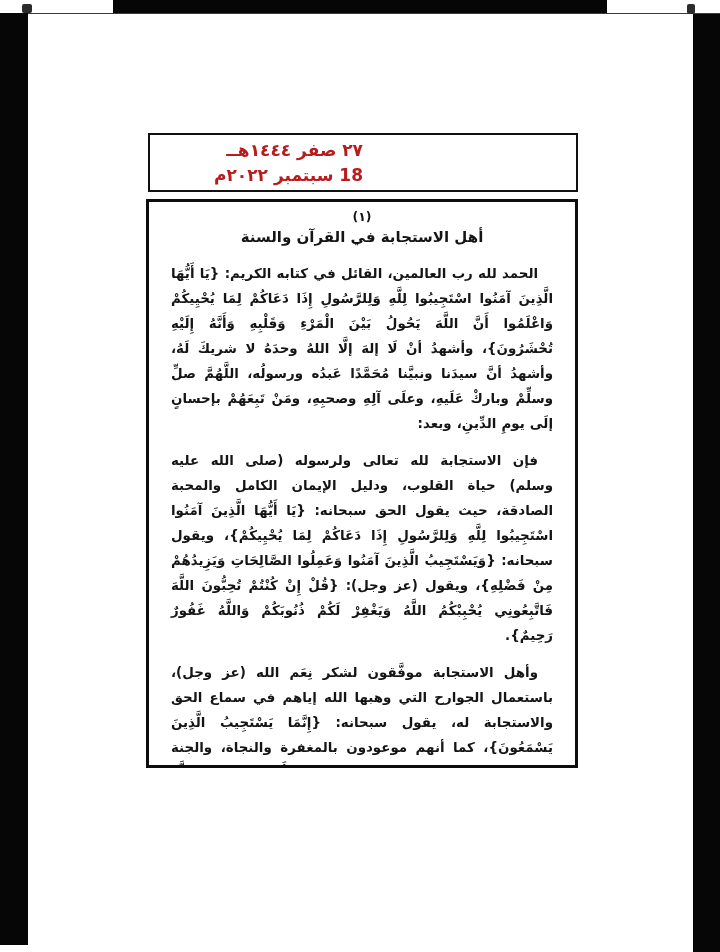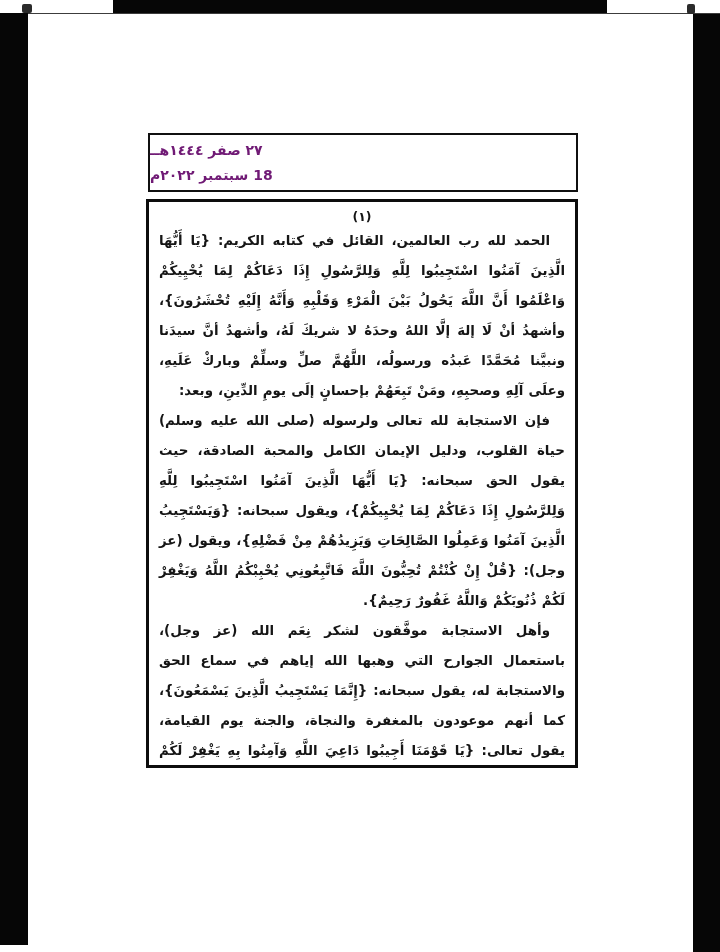--- a/index.html
+++ b/index.html
@@ -35,25 +35,25 @@
     position: absolute; left: 148px; top: 133px;
     width: 430px; height: 59px;
     border: 2px solid #101010;
     background: #ffffff;
     box-sizing: border-box;
     display: flex; direction: rtl;
     align-items: center;
   }
   .header-cell {
     flex: 1 1 50%;
-    text-align: left;
+    text-align: right;
     font-weight: bold;
-    font-size: 14px;
+    font-size: 17px;
     line-height: 25px;
-    color: #701a75;
+    color: #b91c1c;
   }
   .header-cell div { white-space: nowrap; }
 
   
   #main-box {
     position: absolute; left: 146px; top: 199px;
     width: 432px; height: 569px;
     border: 3px solid #0d0d0d;
     background: #ffffff;
     box-sizing: border-box;
@@ -70,24 +70,24 @@
     margin: 0;
   }
   #doc-title {
     text-align: center;
     font-size: 15px;
     font-weight: bold;
     line-height: 23px;
     margin: 0 0 3px 0;
   }
   .sermon-par {
-    margin: 0;
+    margin: 12px;
     font-size: 13.4px;
     font-weight: bold;
-    line-height: 30px;
+    line-height: 25px;
     text-align: justify;
     text-indent: 15px;
     word-spacing: 0.5px;
   }
 </style>
 </head>
 <body>
 
 <div id="stage">
 
@@ -102,19 +102,20 @@
     <div class="header-cell">
     </div>
     <div class="header-cell">
       <div>٢٧ صفر ١٤٤٤هــ</div>
       <div>18 سبتمبر ٢٠٢٢م</div>
     </div>
   </div>
 
   <div id="main-box">
     <p id="doc-number">(١)</p>
+    <p id="doc-title">أهل الاستجابة في القرآن والسنة</p>
     <p class="sermon-par">الحمد لله رب العالمين، القائل في كتابه الكريم: {يَا أَيُّهَا الَّذِينَ آمَنُوا اسْتَجِيبُوا لِلَّهِ وَلِلرَّسُولِ إِذَا دَعَاكُمْ لِمَا يُحْيِيكُمْ وَاعْلَمُوا أَنَّ اللَّهَ يَحُولُ بَيْنَ الْمَرْءِ وَقَلْبِهِ وَأَنَّهُ إِلَيْهِ تُحْشَرُونَ}، وأشهدُ أنْ لَا إلهَ إلَّا اللهُ وحدَهُ لا شريكَ لَهُ، وأشهدُ أنَّ سيدَنا ونبيَّنا مُحَمَّدًا عَبدُه ورسولُه، اللَّهُمَّ صلِّ وسلِّمْ وباركْ عَلَيهِ، وعلَى آلِهِ وصحبِهِ، ومَنْ تَبِعَهُمْ بإحسانٍ إلَى يومِ الدِّينِ، وبعد:</p>
     <p class="sermon-par">فإن الاستجابة لله تعالى ولرسوله (صلى الله عليه وسلم) حياة القلوب، ودليل الإيمان الكامل والمحبة الصادقة، حيث يقول الحق سبحانه: {يَا أَيُّهَا الَّذِينَ آمَنُوا اسْتَجِيبُوا لِلَّهِ وَلِلرَّسُولِ إِذَا دَعَاكُمْ لِمَا يُحْيِيكُمْ}، ويقول سبحانه: {وَيَسْتَجِيبُ الَّذِينَ آمَنُوا وَعَمِلُوا الصَّالِحَاتِ وَيَزِيدُهُمْ مِنْ فَضْلِهِ}، ويقول (عز وجل): {قُلْ إِنْ كُنْتُمْ تُحِبُّونَ اللَّهَ فَاتَّبِعُونِي يُحْبِبْكُمُ اللَّهُ وَيَغْفِرْ لَكُمْ ذُنُوبَكُمْ وَاللَّهُ غَفُورٌ رَحِيمٌ}.</p>
     <p class="sermon-par">وأهل الاستجابة موفَّقون لشكر نِعَم الله (عز وجل)، باستعمال الجوارح التي وهبها الله إياهم في سماع الحق والاستجابة له، يقول سبحانه: {إِنَّمَا يَسْتَجِيبُ الَّذِينَ يَسْمَعُونَ}، كما أنهم موعودون بالمغفرة والنجاة، والجنة يوم القيامة، يقول تعالى: {يَا قَوْمَنَا أَجِيبُوا دَاعِيَ اللَّهِ وَآمِنُوا بِهِ يَغْفِرْ لَكُمْ مِنْ ذُنُوبِكُمْ وَيُجِرْكُمْ مِنْ عَذَابٍ أَلِيمٍ}، ويقول (عز وجل): {لِلَّذِينَ اسْتَجَابُوا لِرَبِّهِمُ الْحُسْنَى}.</p>
 
   </div>
 
 </div>
 
 </body></html>

